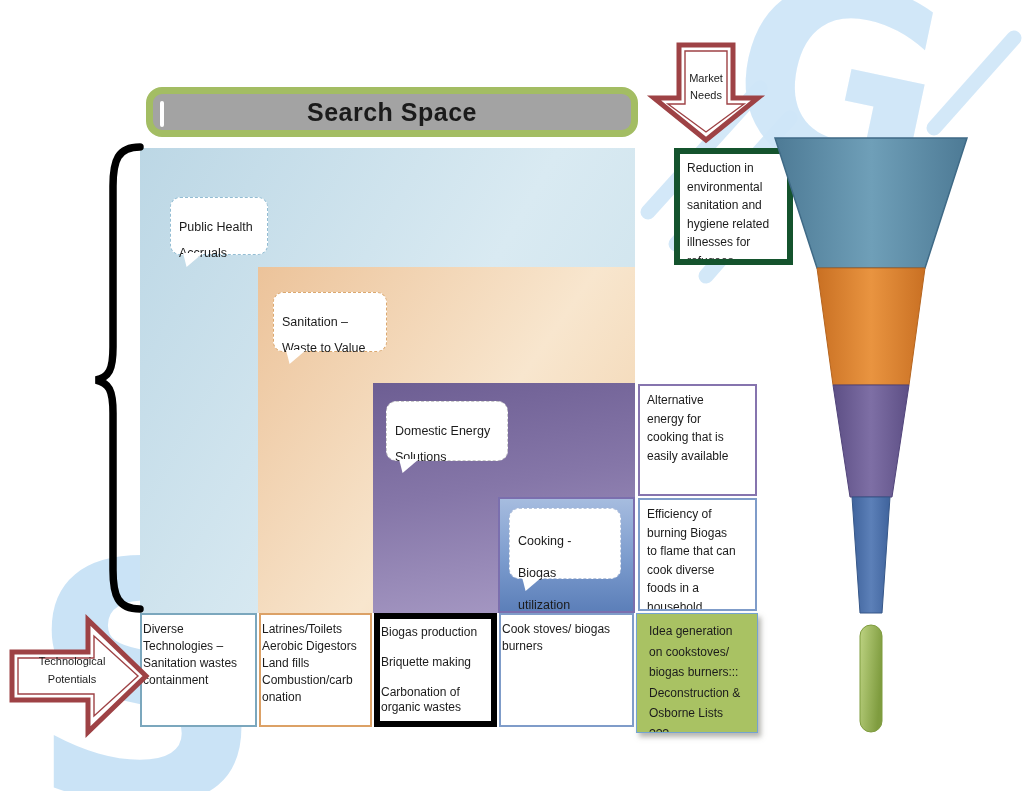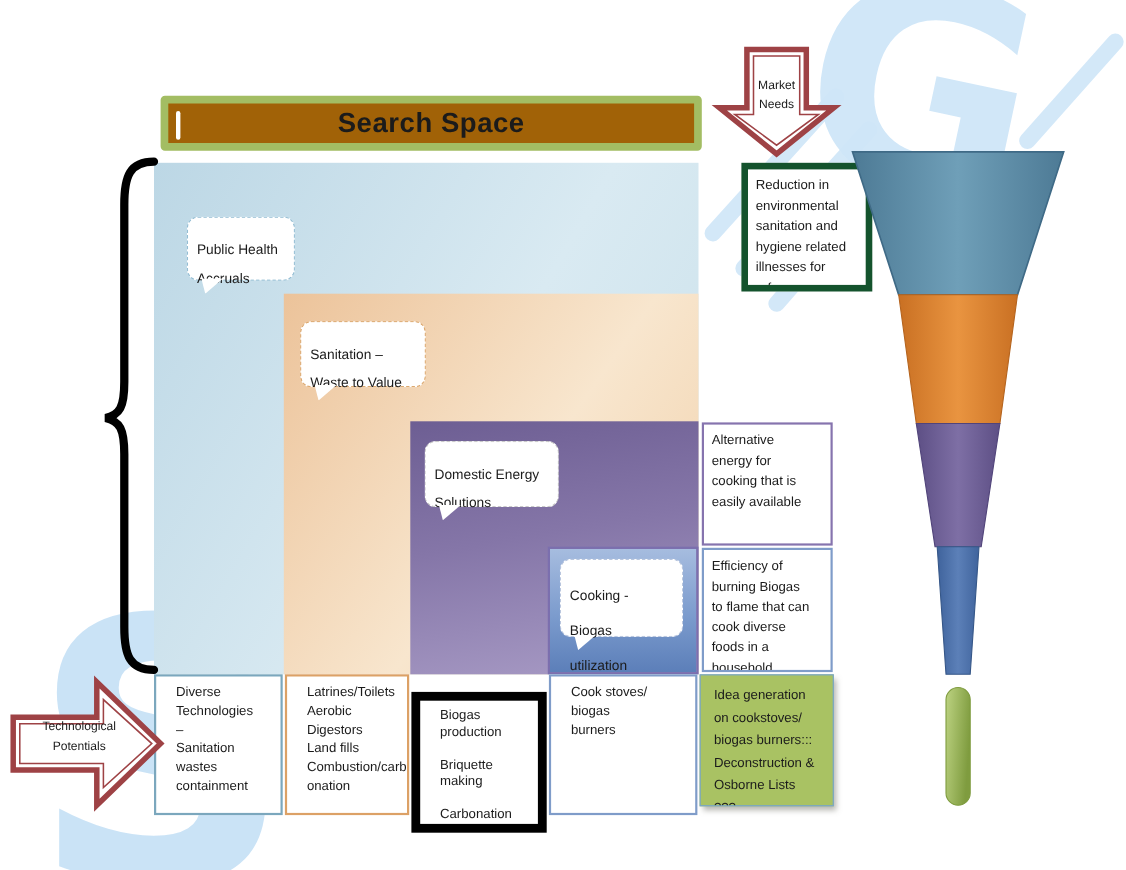--- a/index.html
+++ b/index.html
@@ -16,44 +16,44 @@
   .layer-blue{left:140px;top:148px;width:495px;height:465px;
     background:linear-gradient(120deg,#bcd7e5 0%,#d9eaf2 55%,#c9e0ea 100%);}
   .layer-orange{left:258px;top:267px;width:377px;height:346px;
     background:linear-gradient(125deg,#ecc39a 0%,#f8e6ce 55%,#f0cfa8 100%);}
   .layer-purple{left:373px;top:383px;width:262px;height:230px;
     background:linear-gradient(170deg,#6d5e93 0%,#8576a8 45%,#a99cc6 100%);}
   .layer-innerblue{left:498px;top:497px;width:137px;height:116px;border:2px solid #7b6fae;box-sizing:border-box;
     background:linear-gradient(180deg,#a6bcdf 0%,#7b9bcd 55%,#5c7fb9 100%);}
 
   
-  .title-box{left:146px;top:87px;width:492px;height:50px;background:#a16207;border:7px solid #a3bd63;
-    border-radius:4px;box-sizing:border-box;z-index:5;display:flex;align-items:center;justify-content:center;}
+  .title-box{left:146px;top:87px;width:492px;height:50px;background:#a3a3a3;border:7px solid #a3bd63;
+    border-radius:16px;box-sizing:border-box;z-index:5;display:flex;align-items:center;justify-content:center;}
   .title-box .hl{position:absolute;left:7px;top:7px;width:4px;height:26px;background:#fff;border-radius:2px;}
   .title-text{font-size:25px;font-weight:600;letter-spacing:.5px;}
 
   
   .mn-box{left:638px;width:119px;background:#fff;box-sizing:border-box;padding:5px 7px;
     font-size:12px;line-height:18.5px;overflow:hidden;z-index:4;}
   .mn1{top:148px;height:117px;border:6px solid #14532d;margin-left:36px;}
   .mn2{top:267px;height:115px;border:2px solid #dca166;}
   .mn3{top:384px;height:112px;border:2px solid #8674ae;}
   .mn4{top:498px;height:113px;border:2px solid #7f9cc9;}
 
   
   .idea-box{left:636px;top:613px;width:122px;height:120px;background:#a9c263;border:1px solid #74a3d1;
     box-sizing:border-box;padding:7px 12px;font-size:12px;line-height:20.5px;overflow:hidden;z-index:4;
     box-shadow:3px 4px 5px rgba(110,110,100,.5);}
 
   
-  .tp-cell{top:613px;height:128px;background:#fff;box-sizing:border-box;padding:6px 18px;
+  .tp-cell{top:613px;height:114px;background:#fff;box-sizing:border-box;padding:6px 1px;
     font-size:12px;line-height:17px;overflow:hidden;z-index:4;}
   .tp1{left:140px;width:117px;border:2px solid #7ba7bd;}
   .tp2{left:259px;width:113px;border:2px solid #dca166;}
-  .tp3{left:374px;width:123px;border:8px solid #000000;line-height:15px;margin-top:16px;}
+  .tp3{left:374px;width:123px;border:6px solid #000000;line-height:15px;}
   .tp4{left:499px;width:135px;border:2px solid #7f9cc9;}
 
   
   .callout{background:#fff;border:1.5px dashed #9bb9cd;border-radius:10px;box-sizing:border-box;
     padding:16px 8px;font-size:12.5px;line-height:26px;z-index:6;}
   .callout .tail{position:absolute;left:12px;bottom:-13px;width:20px;height:14px;background:#fff;
     clip-path:polygon(0 0,100% 0,18% 100%);}
   .co1{left:170px;top:197px;width:98px;height:58px;border-color:#93bdd3;}
   .co2{left:273px;top:292px;width:114px;height:60px;border-color:#dba86f;}
   .co3{left:386px;top:401px;width:122px;height:60px;border-color:#c9c9c9;}

